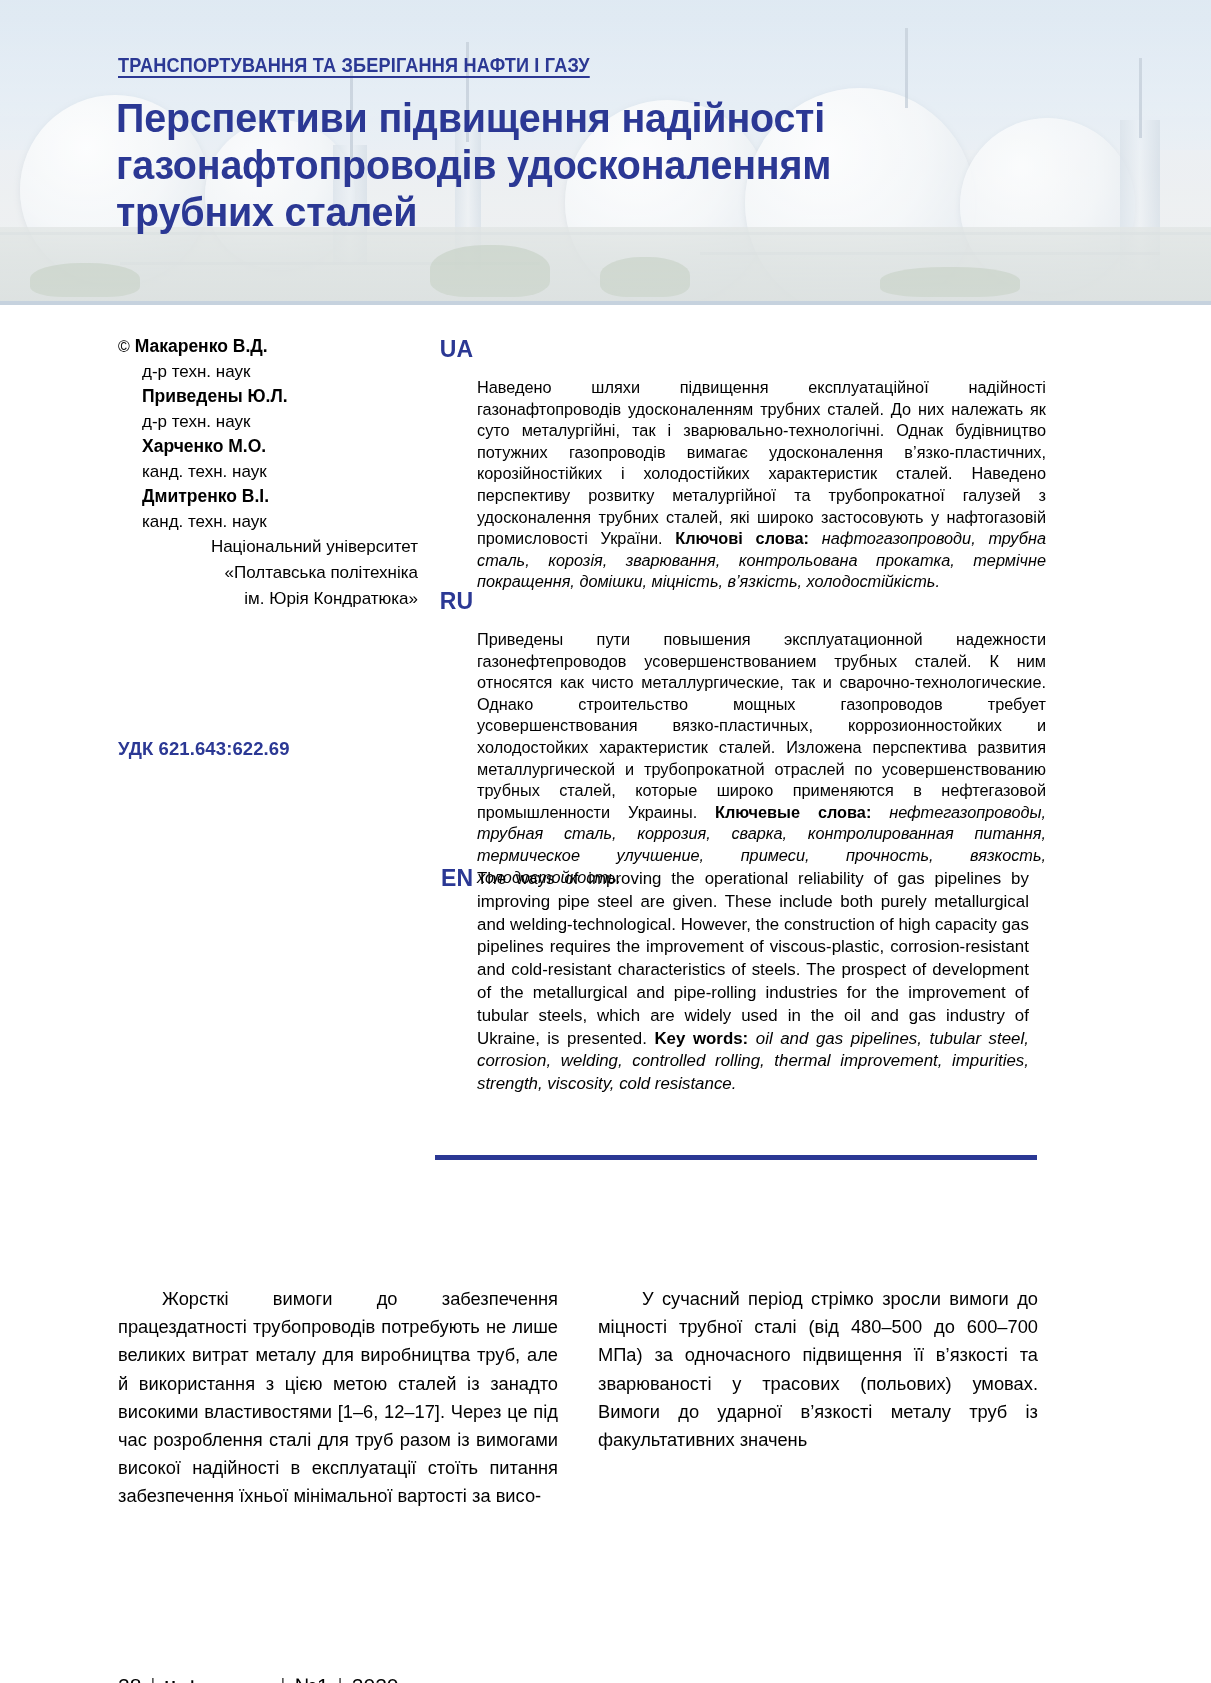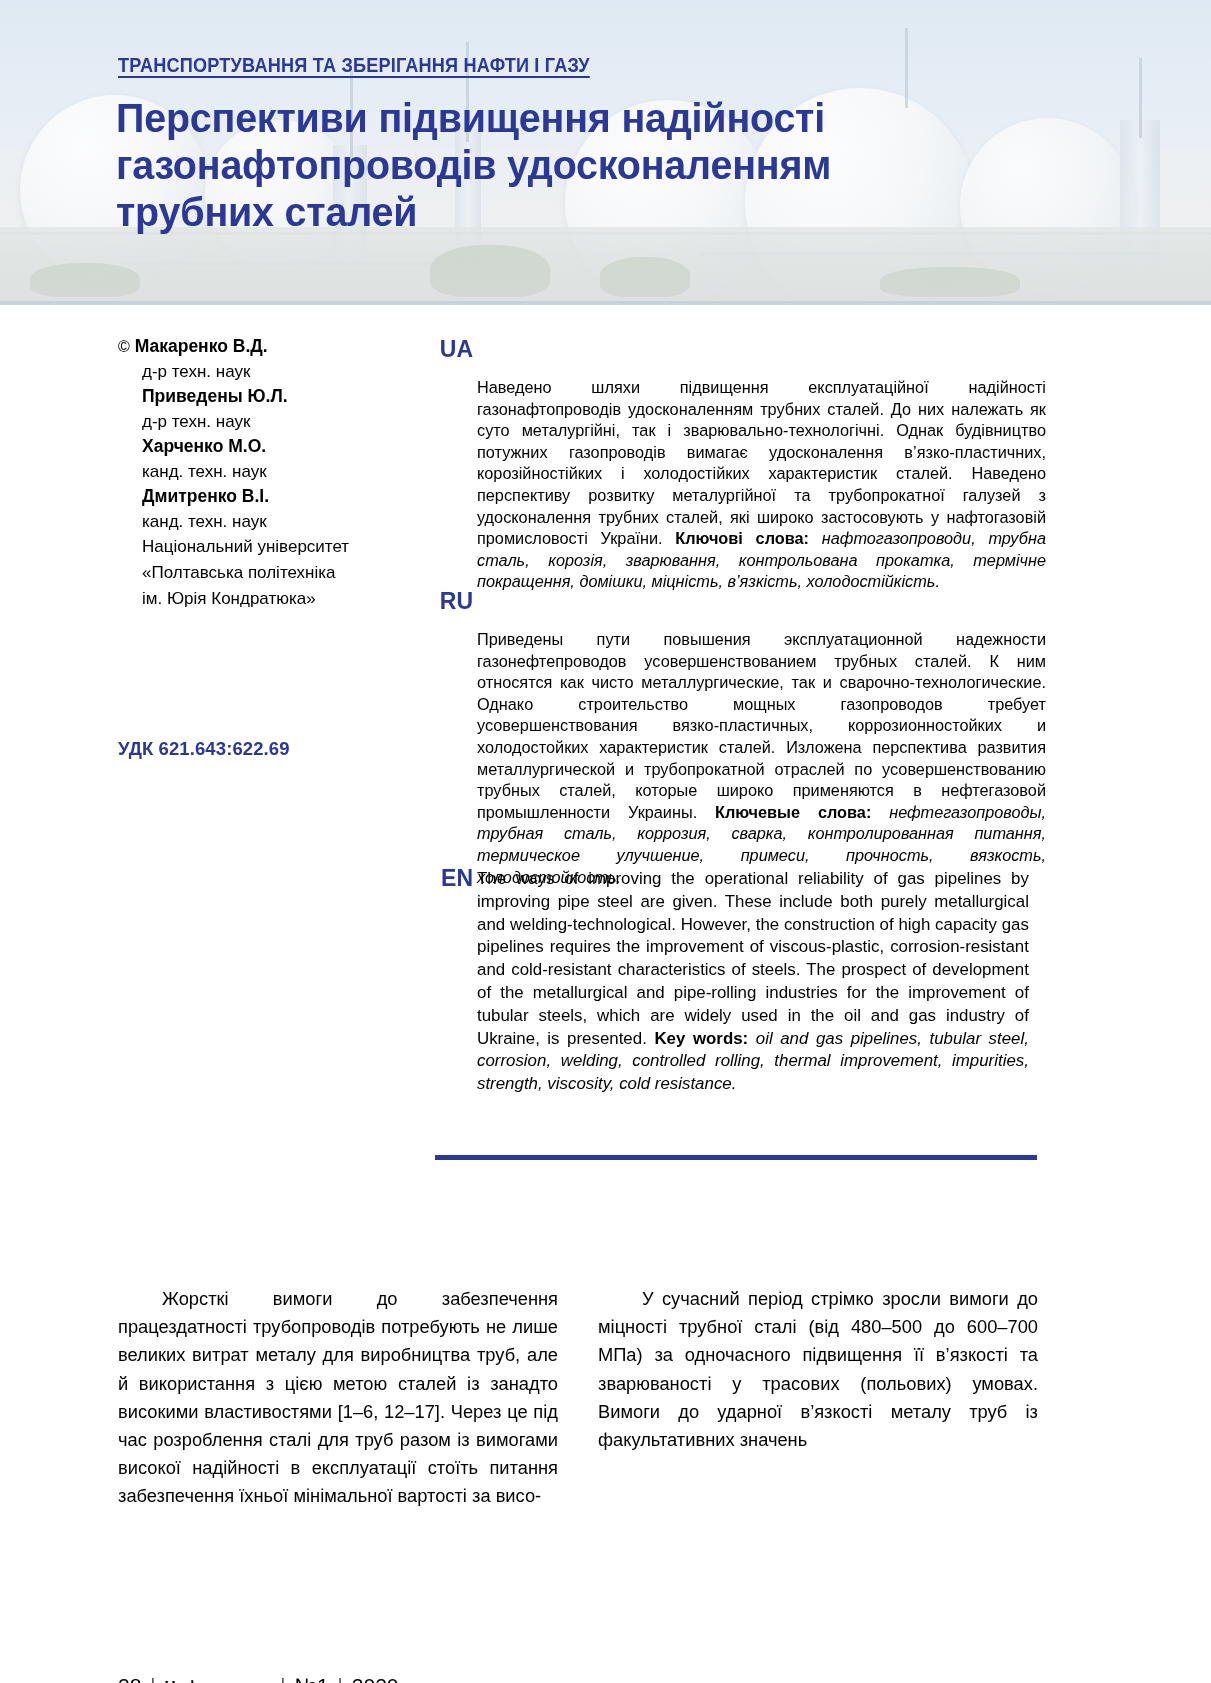--- a/index.html
+++ b/index.html
@@ -136,20 +136,21 @@
     color: #000;
     line-height: 25px;
     padding-left: 24px;
     white-space: nowrap;
   }
   .affil {
     font-size: 17px;
     color: #000;
     line-height: 26px;
     padding-left: 24px;
+    text-align: right;
   }
   .udk {
     position: absolute;
     left: 118px;
     top: 738px;
     font-size: 18.5px;
     font-weight: bold;
     color: #2b3894;
     letter-spacing: 0.1px;
   }

